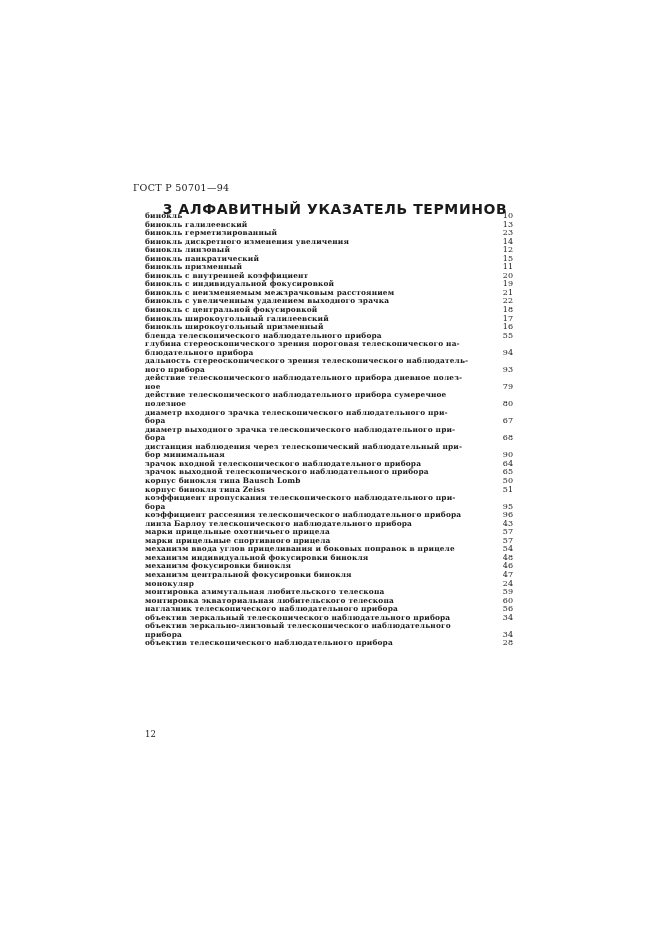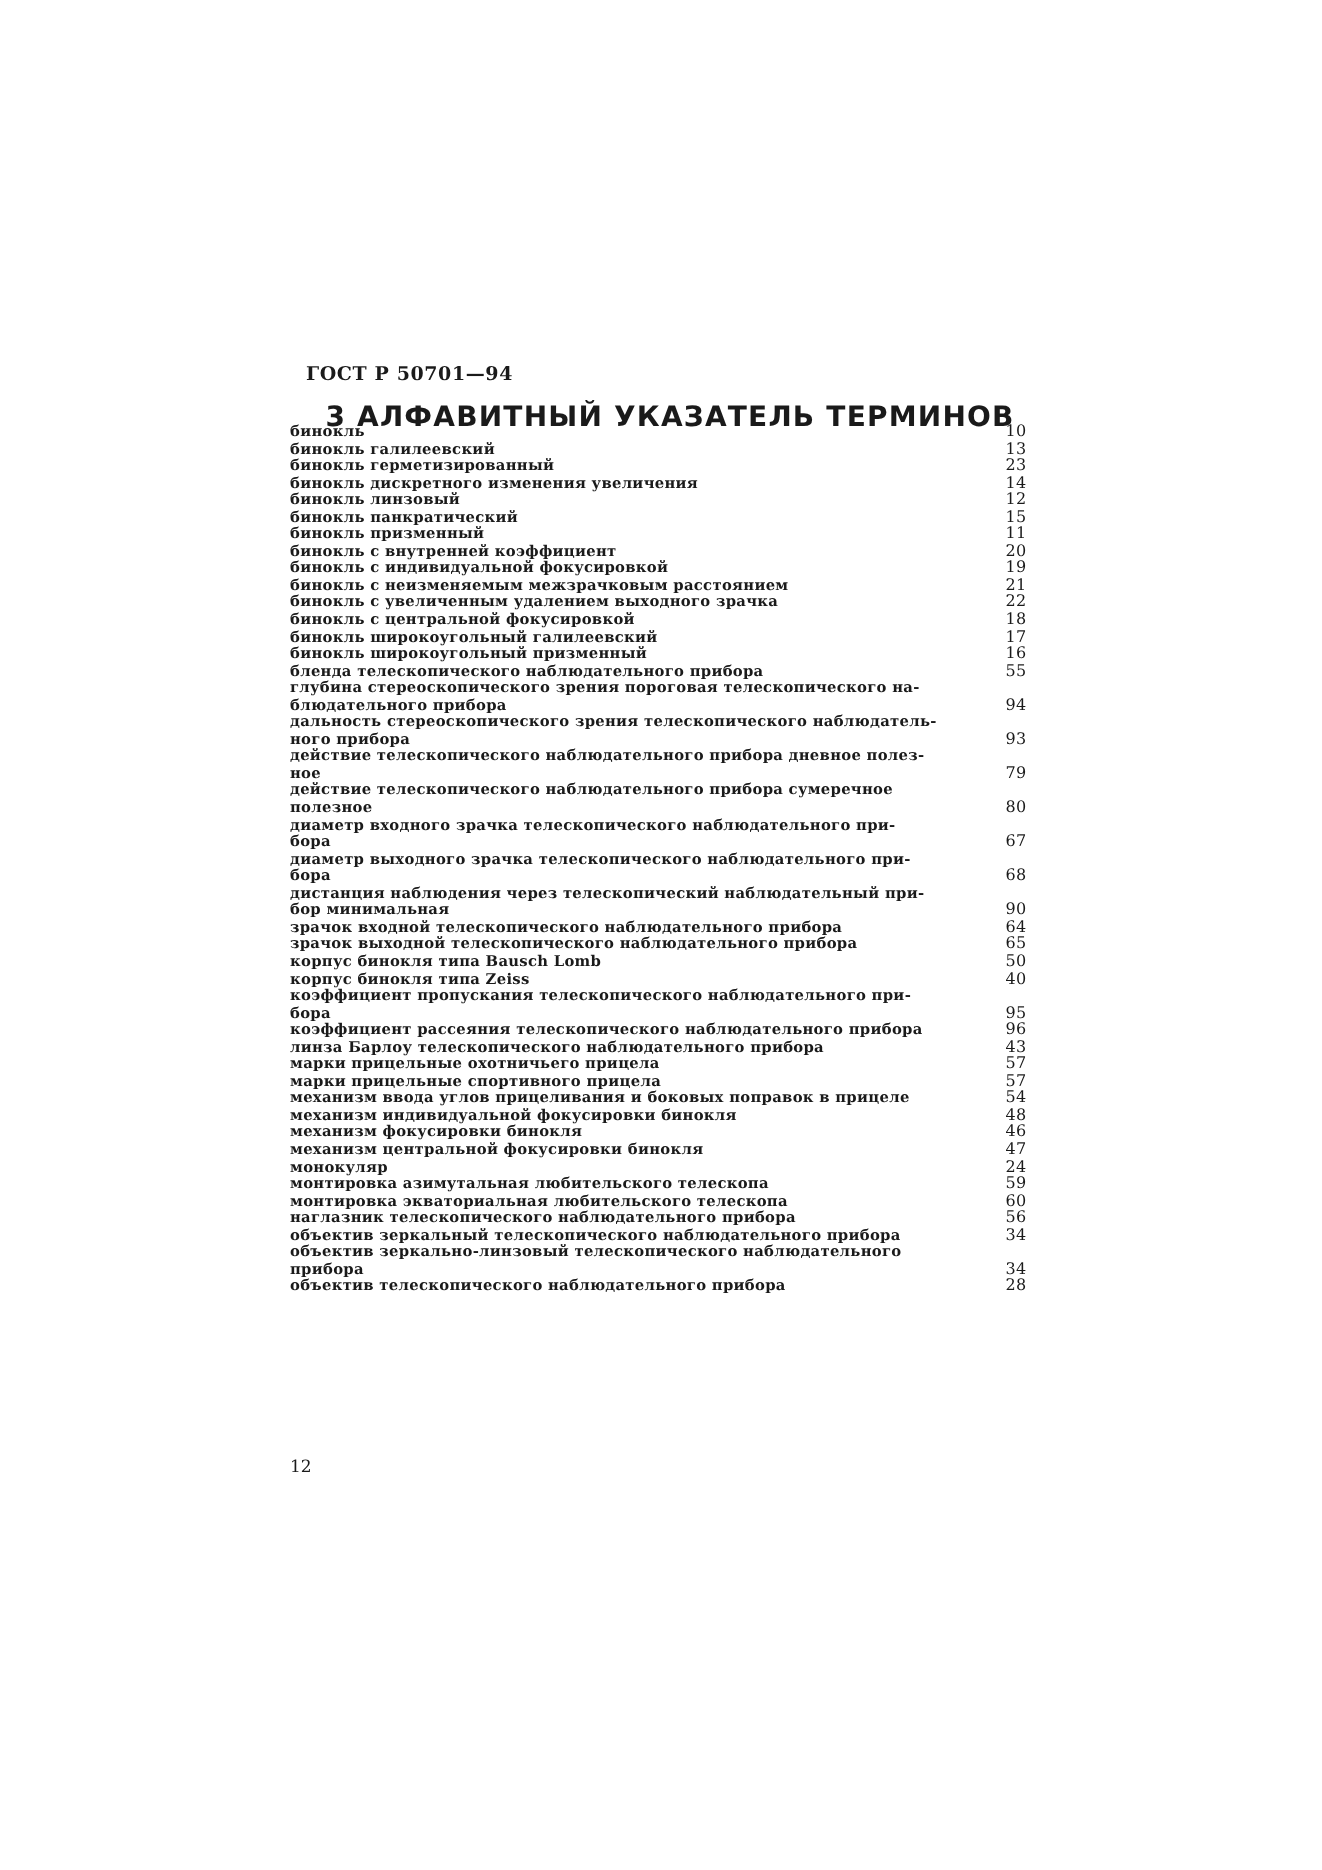--- a/index.html
+++ b/index.html
@@ -1,19 +1,19 @@
 <!DOCTYPE html>
 <html><head>
 <meta charset="utf-8">
 <style>
   html, body { margin: 0; padding: 0; background: #ffffff; }
   body { width: 661px; height: 935px; position: relative; overflow: hidden;
          font-family: "DejaVu Serif", serif; color: #1a1a1a; }
-  .header { position: absolute; left: 153px; top: 182px; font-size: 9.5px;
-            font-weight: bold; letter-spacing: 0.3px; }
+  .header { position: absolute; left: 133px; top: 182px; font-size: 9.5px;
+            font-weight: normal; letter-spacing: 0.3px; }
   .title { position: absolute; left: 140px; width: 390px; top: 201px; text-align: center;
            font-family: "DejaVu Sans", sans-serif; font-weight: bold; font-size: 14px; letter-spacing: 0.6px; }
   .list { position: absolute; left: 145px; top: 212px; width: 375px; }
   .row { display: flex; align-items: flex-end; font-size: 7.4px; line-height: 8.55px;
          font-weight: bold; letter-spacing: 0.15px; }
   .row .term { flex: 1; padding-right: 10px; white-space: pre-line; }
   .row .num { width: 24px; text-align: center; font-weight: normal; font-size: 8px; }
   .pageno { position: absolute; left: 145px; top: 729px; font-size: 8.5px; }
 </style>
 </head>
@@ -124,21 +124,21 @@
     <div class="row">
       <span class="term">зрачок выходной телескопического наблюдательного прибора</span>
       <span class="num">65</span>
     </div>
     <div class="row">
       <span class="term">корпус бинокля типа Bausch Lomb</span>
       <span class="num">50</span>
     </div>
     <div class="row">
       <span class="term">корпус бинокля типа Zeiss</span>
-      <span class="num">40</span>
+      <span class="num">51</span>
     </div>
     <div class="row">
       <span class="term">коэффициент пропускания телескопического наблюдательного при-
 бора</span>
       <span class="num">95</span>
     </div>
     <div class="row">
       <span class="term">коэффициент рассеяния телескопического наблюдательного прибора</span>
       <span class="num">96</span>
     </div>

